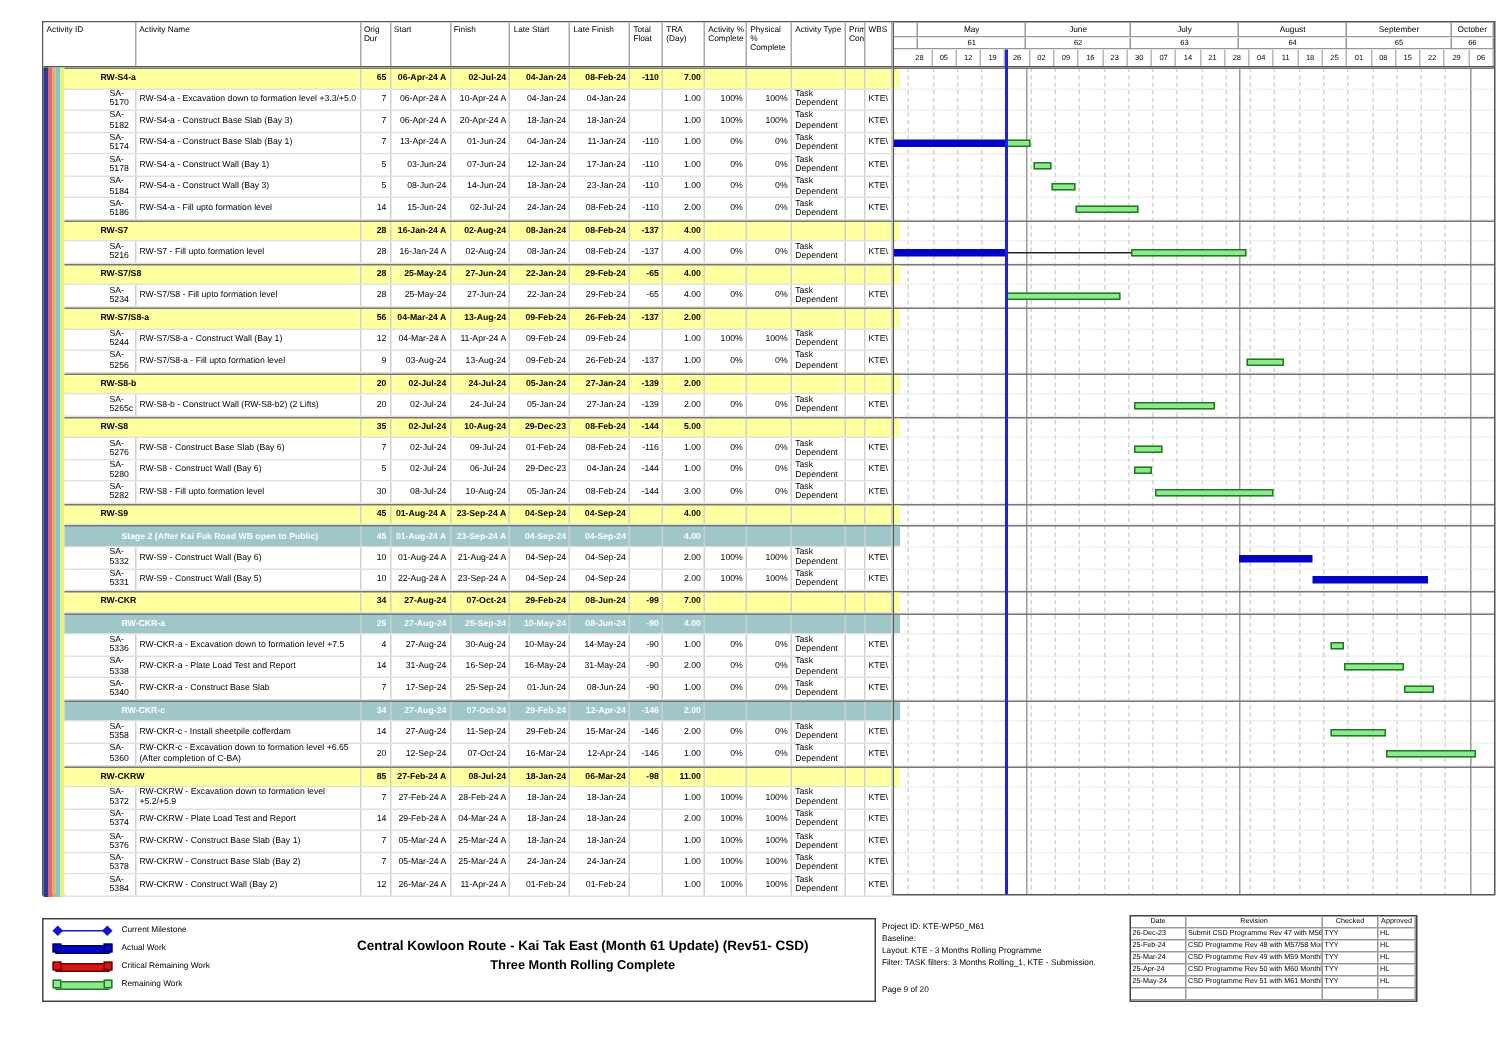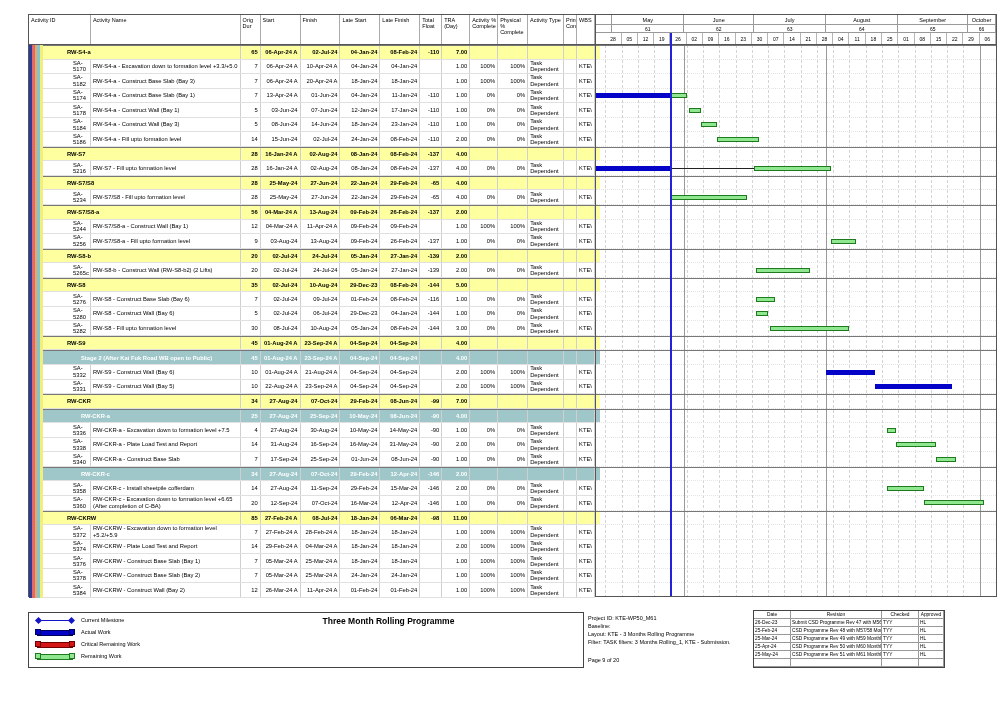--- a/index.html
+++ b/index.html
@@ -929,21 +929,22 @@
           <div class="legend-icon">
             <div class="lg-line" style="height: 4px; top: 2px; background: rgb(143, 232, 143); border: 0.5px solid rgb(31, 122, 31);"></div>
             <div class="lg-cap" style="left: 0px; background: rgb(143, 232, 143); border: 1px solid rgb(31, 122, 31);"></div>
             <div class="lg-cap" style="right: 0px; background: rgb(143, 232, 143); border: 1px solid rgb(31, 122, 31);"></div>
           </div>
           <div class="legend-label">Remaining Work</div>
         </div>
       </div>
   </div>
   <div class="box" style="left:194px;top:612px;width:390px;height:56px;border-left:none;">
-    <div class="title-line2">Three Month Rolling Programme</div>
+    <div class="title-line1">Central Kowloon Route - Kai Tak East (Month 61 Update) (Rev51- CSD)</div>
+    <div class="title-line2">Three Month Rolling Complete</div>
   </div>
   <div style="position:absolute;left:588px;top:614px;width:168px;height:56px;" id="infoBox">
       <div class="info-line">Project ID: KTE-WP50_M61</div>
       <div class="info-line">Baseline:</div>
       <div class="info-line">Layout: KTE - 3 Months Rolling Programme</div>
       <div class="info-line">Filter: TASK filters: 3 Months Rolling_1, KTE - Submission.</div>
       <div class="info-line page-label">Page 9 of 20</div>
     </div>
   <div class="box" style="left:753px;top:610px;width:192px;height:58px;" id="revTable">
       <div class="rev-row">

